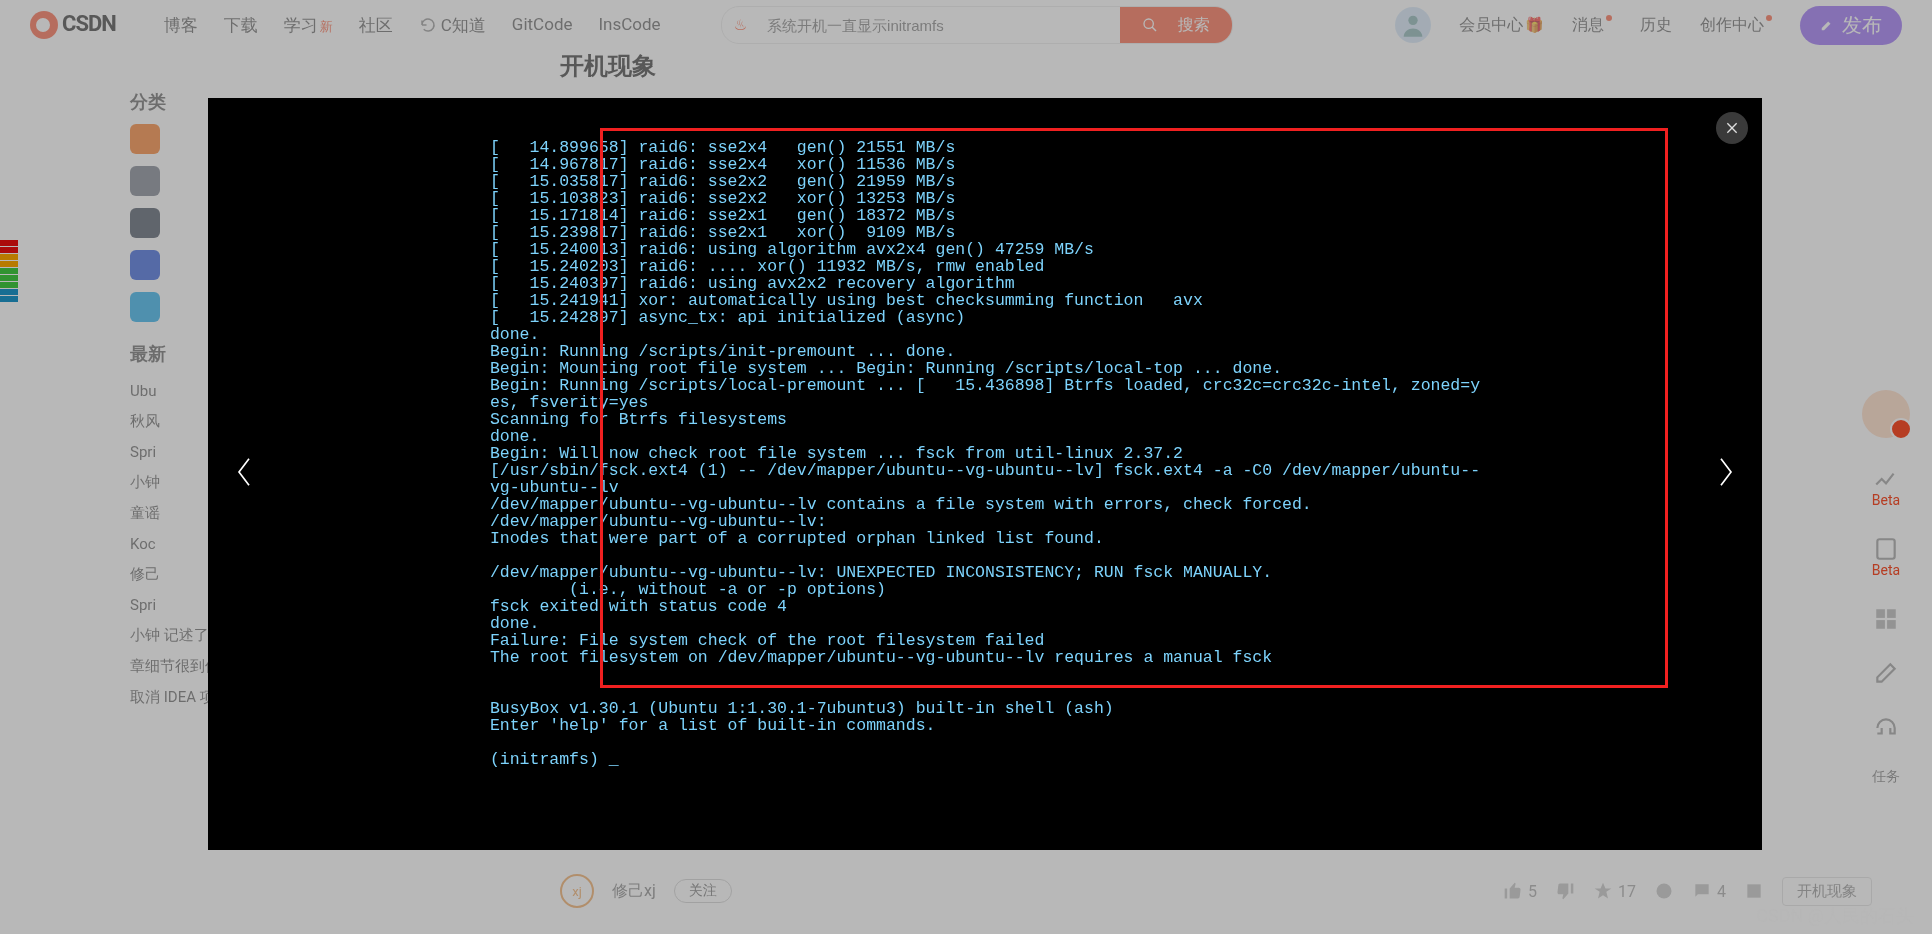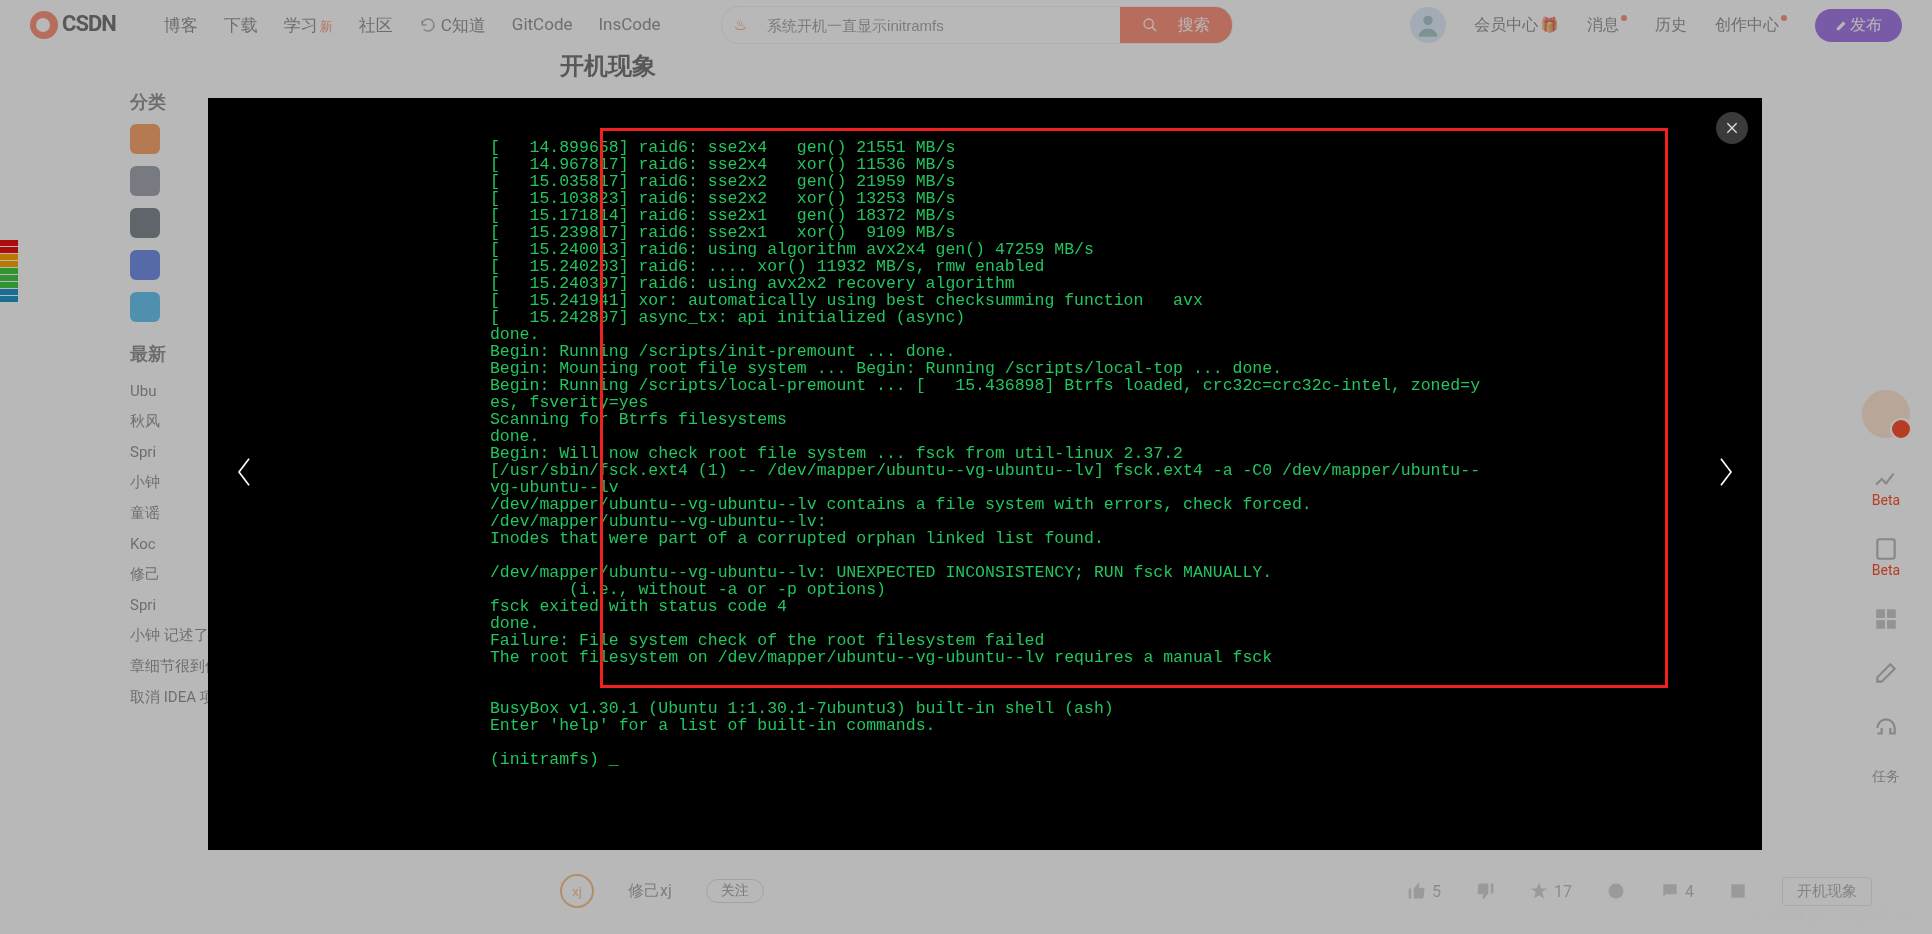--- a/index.html
+++ b/index.html
@@ -13,32 +13,32 @@
   .nav-link{cursor:pointer}
   .nav-link .hot{color:#fc5531;font-size:13px;margin-left:2px}
   .c-know{display:flex;align-items:center;gap:4px}
   .c-know svg{width:18px;height:18px}
   .search-wrap{display:flex;align-items:center;margin-left:60px;width:510px;height:36px;border:1px solid #e8e8e8;border-radius:18px;overflow:hidden}
   .search-input{flex:1;border:0;outline:0;padding:0 14px;font-size:15px;color:#a21caf;background:transparent}
   .search-fire{color:#fc5531;margin-right:6px;margin-left:12px;font-size:15px}
   .search-btn{background:#fc5531;color:#fff;border:0;height:100%;padding:0 22px;font-size:16px;display:flex;align-items:center;gap:20px;cursor:pointer}
   .nav-right{margin-left:auto;display:flex;align-items:center;gap:28px;font-size:16px;color:#555}
   .avatar{width:36px;height:36px;background:#d0e4f7;border-radius:50%;display:flex;align-items:center;justify-content:center}
-  .publish-btn{background:#6d28d9;color:#fff;border:0;border-radius:20px;padding:6px 20px;font-size:16px;display:flex;align-items:center;gap:1px;cursor:pointer}
+  .publish-btn{background:#8b5cf6;color:#fff;border:0;border-radius:20px;padding:6px 20px;font-size:20px;display:flex;align-items:center;gap:8px;cursor:pointer}
   .gift{color:#fc5531;font-size:15px;margin-left:2px}
   .dot{width:6px;height:6px;background:#fc5531;border-radius:50%;display:inline-block;margin-left:2px;vertical-align:top}
   
   .page-body{opacity:.6}
   .left-col{position:absolute;left:130px;top:70px;width:300px}
   .sec-title{font-size:18px;font-weight:700;color:#555;margin:20px 0 10px}
   .tag-chip{width:30px;height:30px;border-radius:6px;background:#3b82f6;margin-bottom:12px}
   .list-line{font-size:15px;color:#555;padding:6px 0;white-space:nowrap;overflow:hidden;text-overflow:ellipsis}
   .main-col{position:absolute;left:560px;top:50px;right:33px}
   .article-title{font-size:24px;font-weight:700;color:#222;margin-bottom:20px}
-  .sticky-bar{position:absolute;left:560px;bottom:26px;right:60px;display:flex;align-items:center;gap:34px;font-size:16px;color:#777}
+  .sticky-bar{position:absolute;left:560px;bottom:26px;right:60px;display:flex;align-items:center;gap:18px;font-size:16px;color:#777}
   .author-chip{width:30px;height:30px;border:2px solid #f0a050;border-radius:50%;display:flex;align-items:center;justify-content:center;color:#f0a050;font-size:13px}
   .follow-btn{border:1px solid #ccc;border-radius:16px;padding:2px 14px;font-size:14px;color:#666;cursor:pointer}
   .sticky-spacer{flex:1}
   .stat{display:flex;align-items:center;gap:5px;color:#999}
   .col-btn{border:1px solid #ddd;color:#888;padding:4px 14px;border-radius:4px;font-size:15px}
   
   .right-rail{position:absolute;right:24px;top:390px;display:flex;flex-direction:column;gap:28px;align-items:center;z-index:1}
   .rail-item{width:44px;display:flex;flex-direction:column;align-items:center;color:#aaa;font-size:14px;cursor:pointer}
   .rail-head{width:48px;height:48px;background:#ffe6d5;border-radius:50%;position:relative}
   .rail-head::after{content:"";position:absolute;right:-2px;bottom:-2px;width:18px;height:18px;background:#fc5531;border-radius:50%;border:2px solid #fff}
@@ -50,21 +50,21 @@
   
   .lightbox{position:absolute;left:208px;top:98px;width:1554px;height:752px;background:#000;z-index:100;display:flex;align-items:flex-start;justify-content:center}
   .close-btn{position:absolute;right:14px;top:14px;width:32px;height:32px;background:#3a3a3a;border-radius:50%;display:flex;align-items:center;justify-content:center;cursor:pointer}
   .close-btn svg{width:16px;height:16px;stroke:#ddd;stroke-width:2}
   .nav-arrow{position:absolute;top:50%;transform:translateY(-50%);color:#fff;cursor:pointer;padding:20px}
   .nav-arrow svg{width:20px;height:34px;stroke:#fff;stroke-width:2;fill:none}
   .nav-prev{left:6px}
   .nav-next{right:6px}
   .term-wrap{position:relative;margin-top:24px}
   .redbox{position:absolute;left:600px;top:128px;width:1062px;height:554px;border:3px solid #f02020;z-index:110;pointer-events:none}
-  .terminal{font-family:"Consolas","Courier New",monospace;font-size:16.5px;line-height:17px;color:#22c55e;white-space:pre;letter-spacing:0}
+  .terminal{font-family:"Consolas","Courier New",monospace;font-size:16.5px;line-height:17px;color:#7dd3fc;white-space:pre;letter-spacing:0}
   
   .vu{position:absolute;left:0;top:240px;width:18px;z-index:1}
   .vu div{height:6px;margin-bottom:1px}
 </style>
 </head>
 <body>
 
 <div class="topnav page-body">
   <div class="logo">
     <div class="logo-icon"></div>

